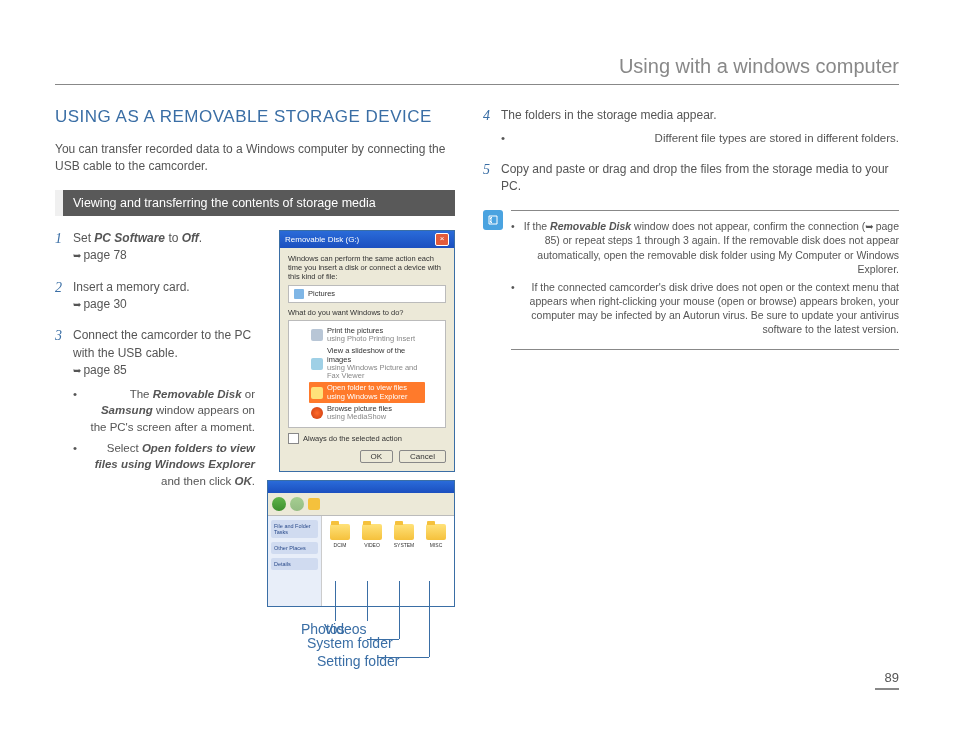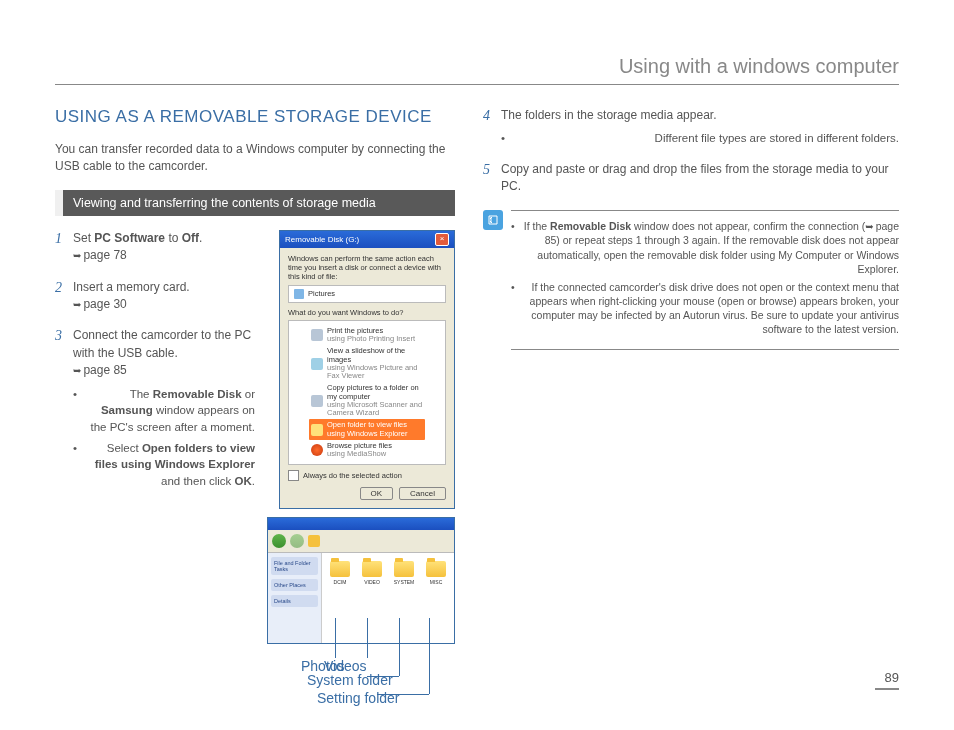--- a/index.html
+++ b/index.html
@@ -121,21 +121,21 @@
     content: "•";
     position: absolute;
     left: 0;
     top: 0;
   }
   .pageref::before {
     content: "\27A5";
     font-size: 10px;
     margin-right: 2px;
   }
-  .bold { font-weight: bold; }
+  .bold { font-weight: bold; font-style: italic; }
 
   .dialog {
     border: 1px solid #3a6ea5;
     background: #ece9d8;
     font-size: 7.5px;
     margin-bottom: 8px;
     position: relative;
     margin-left: 12px;
   }
   .dialog .titlebar {
@@ -443,24 +443,20 @@
               <div style="margin-bottom:3px">What do you want Windows to do?</div>
               <div class="listbox">
                 <div class="listitem">
                   <span class="tinyicon" style="background:#b8c6d6"></span>
                   <span><span>Print the pictures</span><br><span style="color:#888">using Photo Printing Insert</span></span>
                 </div>
                 <div class="listitem">
                   <span class="tinyicon" style="background:#9fd0e6"></span>
                   <span><span>View a slideshow of the images</span><br><span style="color:#888">using Windows Picture and Fax Viewer</span></span>
                 </div>
-                <div class="listitem">
-                  <span class="tinyicon" style="background:#b8c6d6"></span>
-                  <span><span>Copy pictures to a folder on my computer</span><br><span style="color:#888">using Microsoft Scanner and Camera Wizard</span></span>
-                </div>
                 <div class="listitem selected">
                   <span class="tinyicon" style="background:#ffe27a"></span>
                   <span><span>Open folder to view files</span><br><span>using Windows Explorer</span></span>
                 </div>
                 <div class="listitem">
                   <span class="tinyicon" style="background:radial-gradient(#ff6a2a,#c93a10);border-radius:50%"></span>
                   <span><span>Browse picture files</span><br><span style="color:#888">using MediaShow</span></span>
                 </div>
               </div>
               <div class="checkbox-row">

